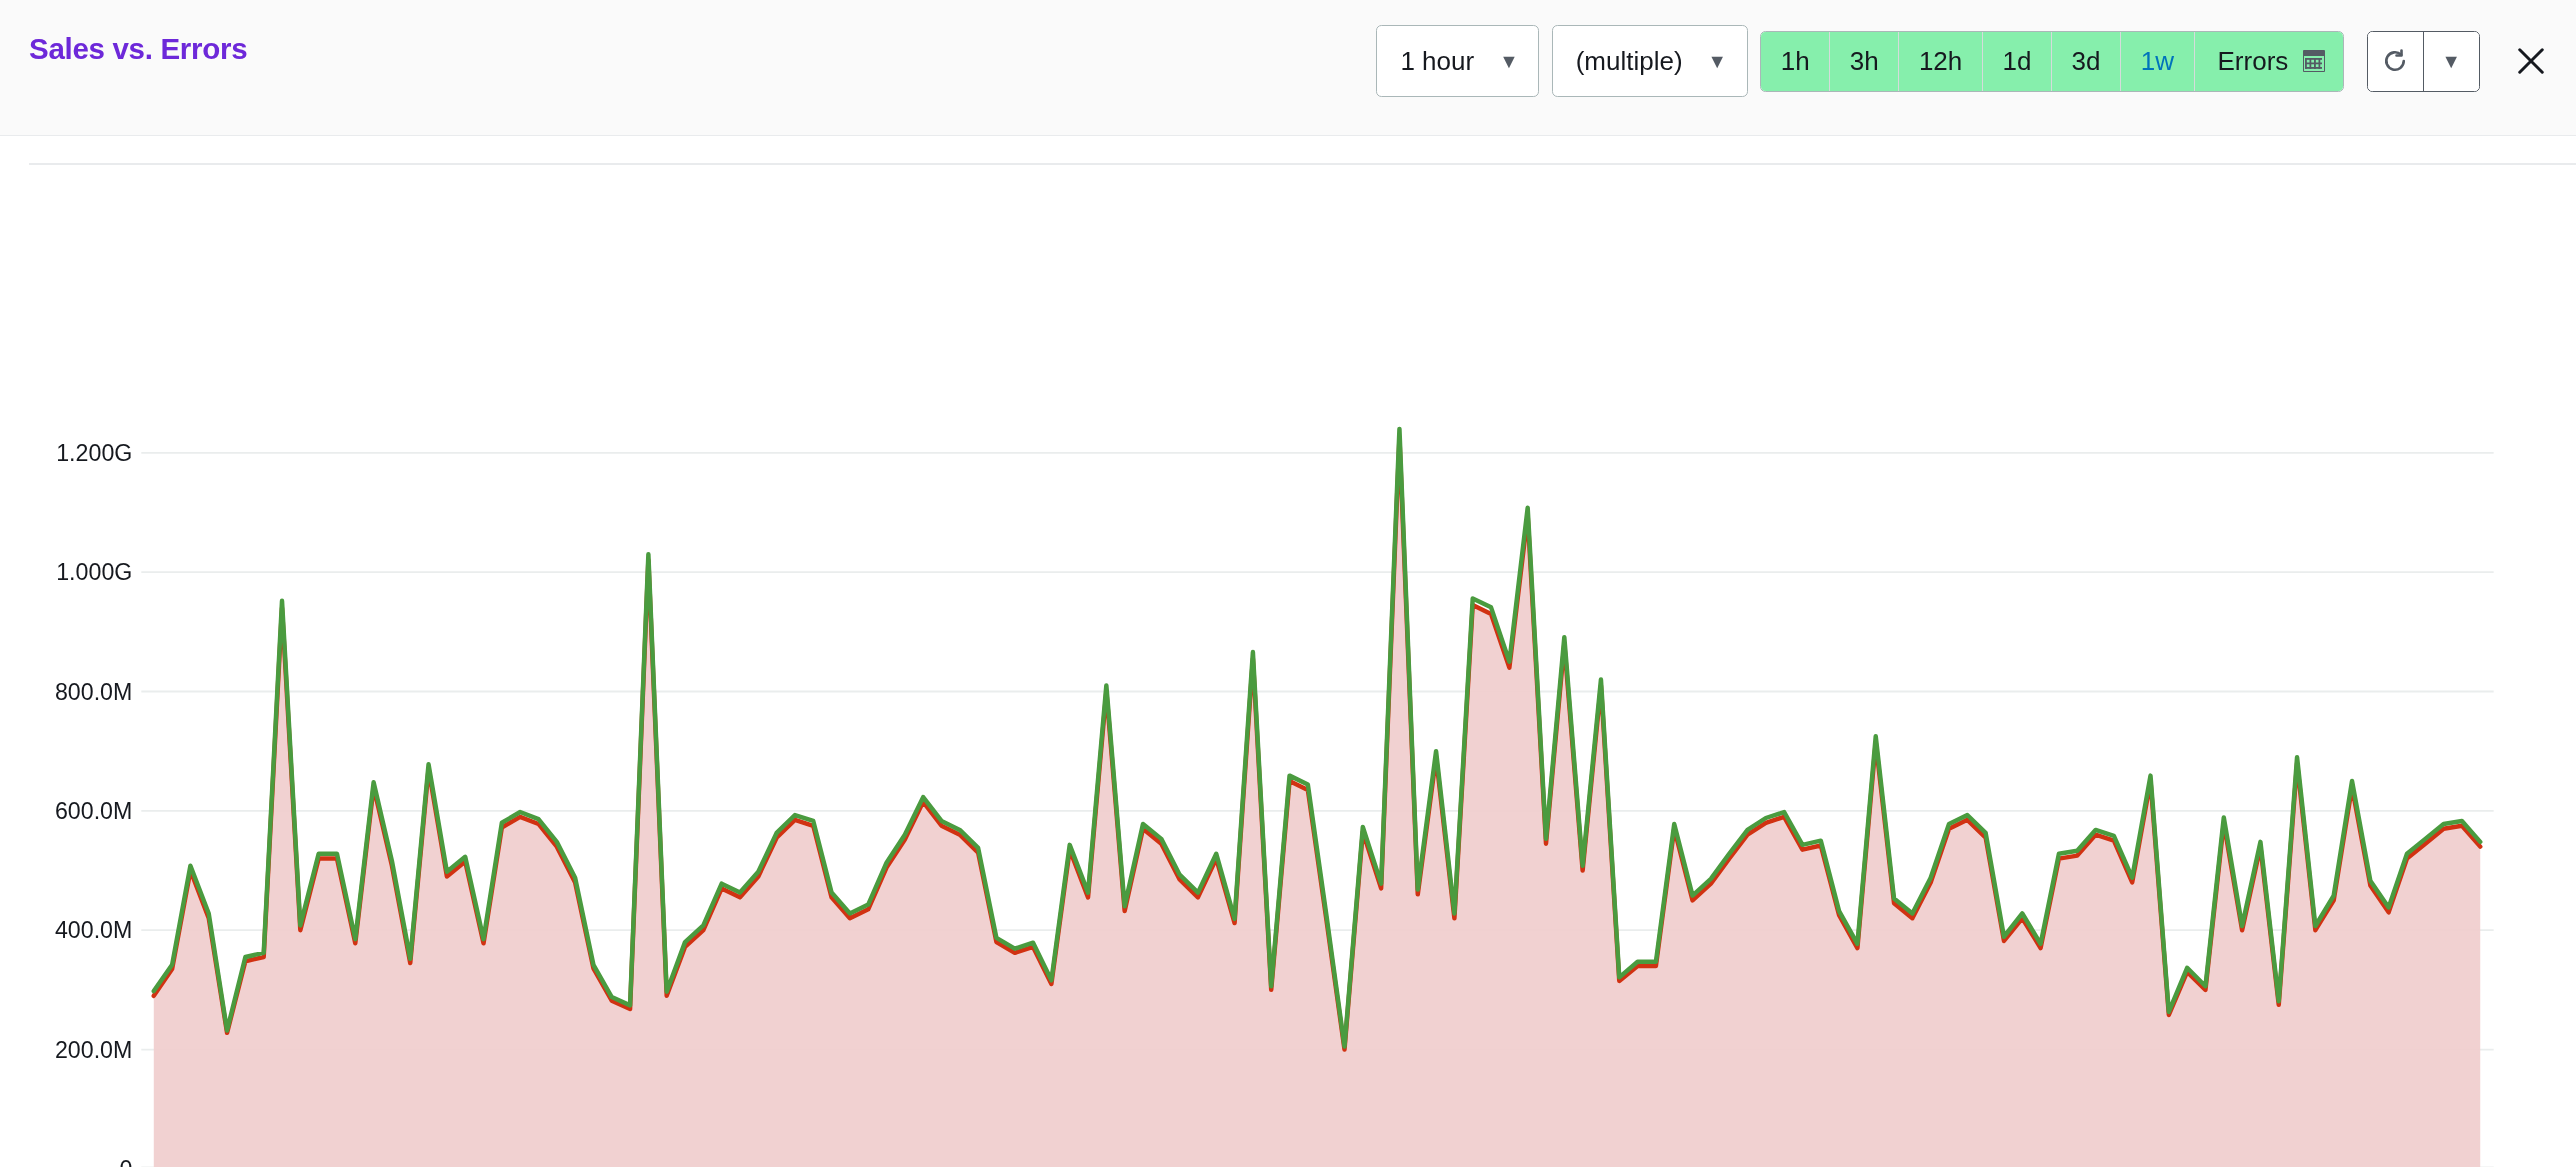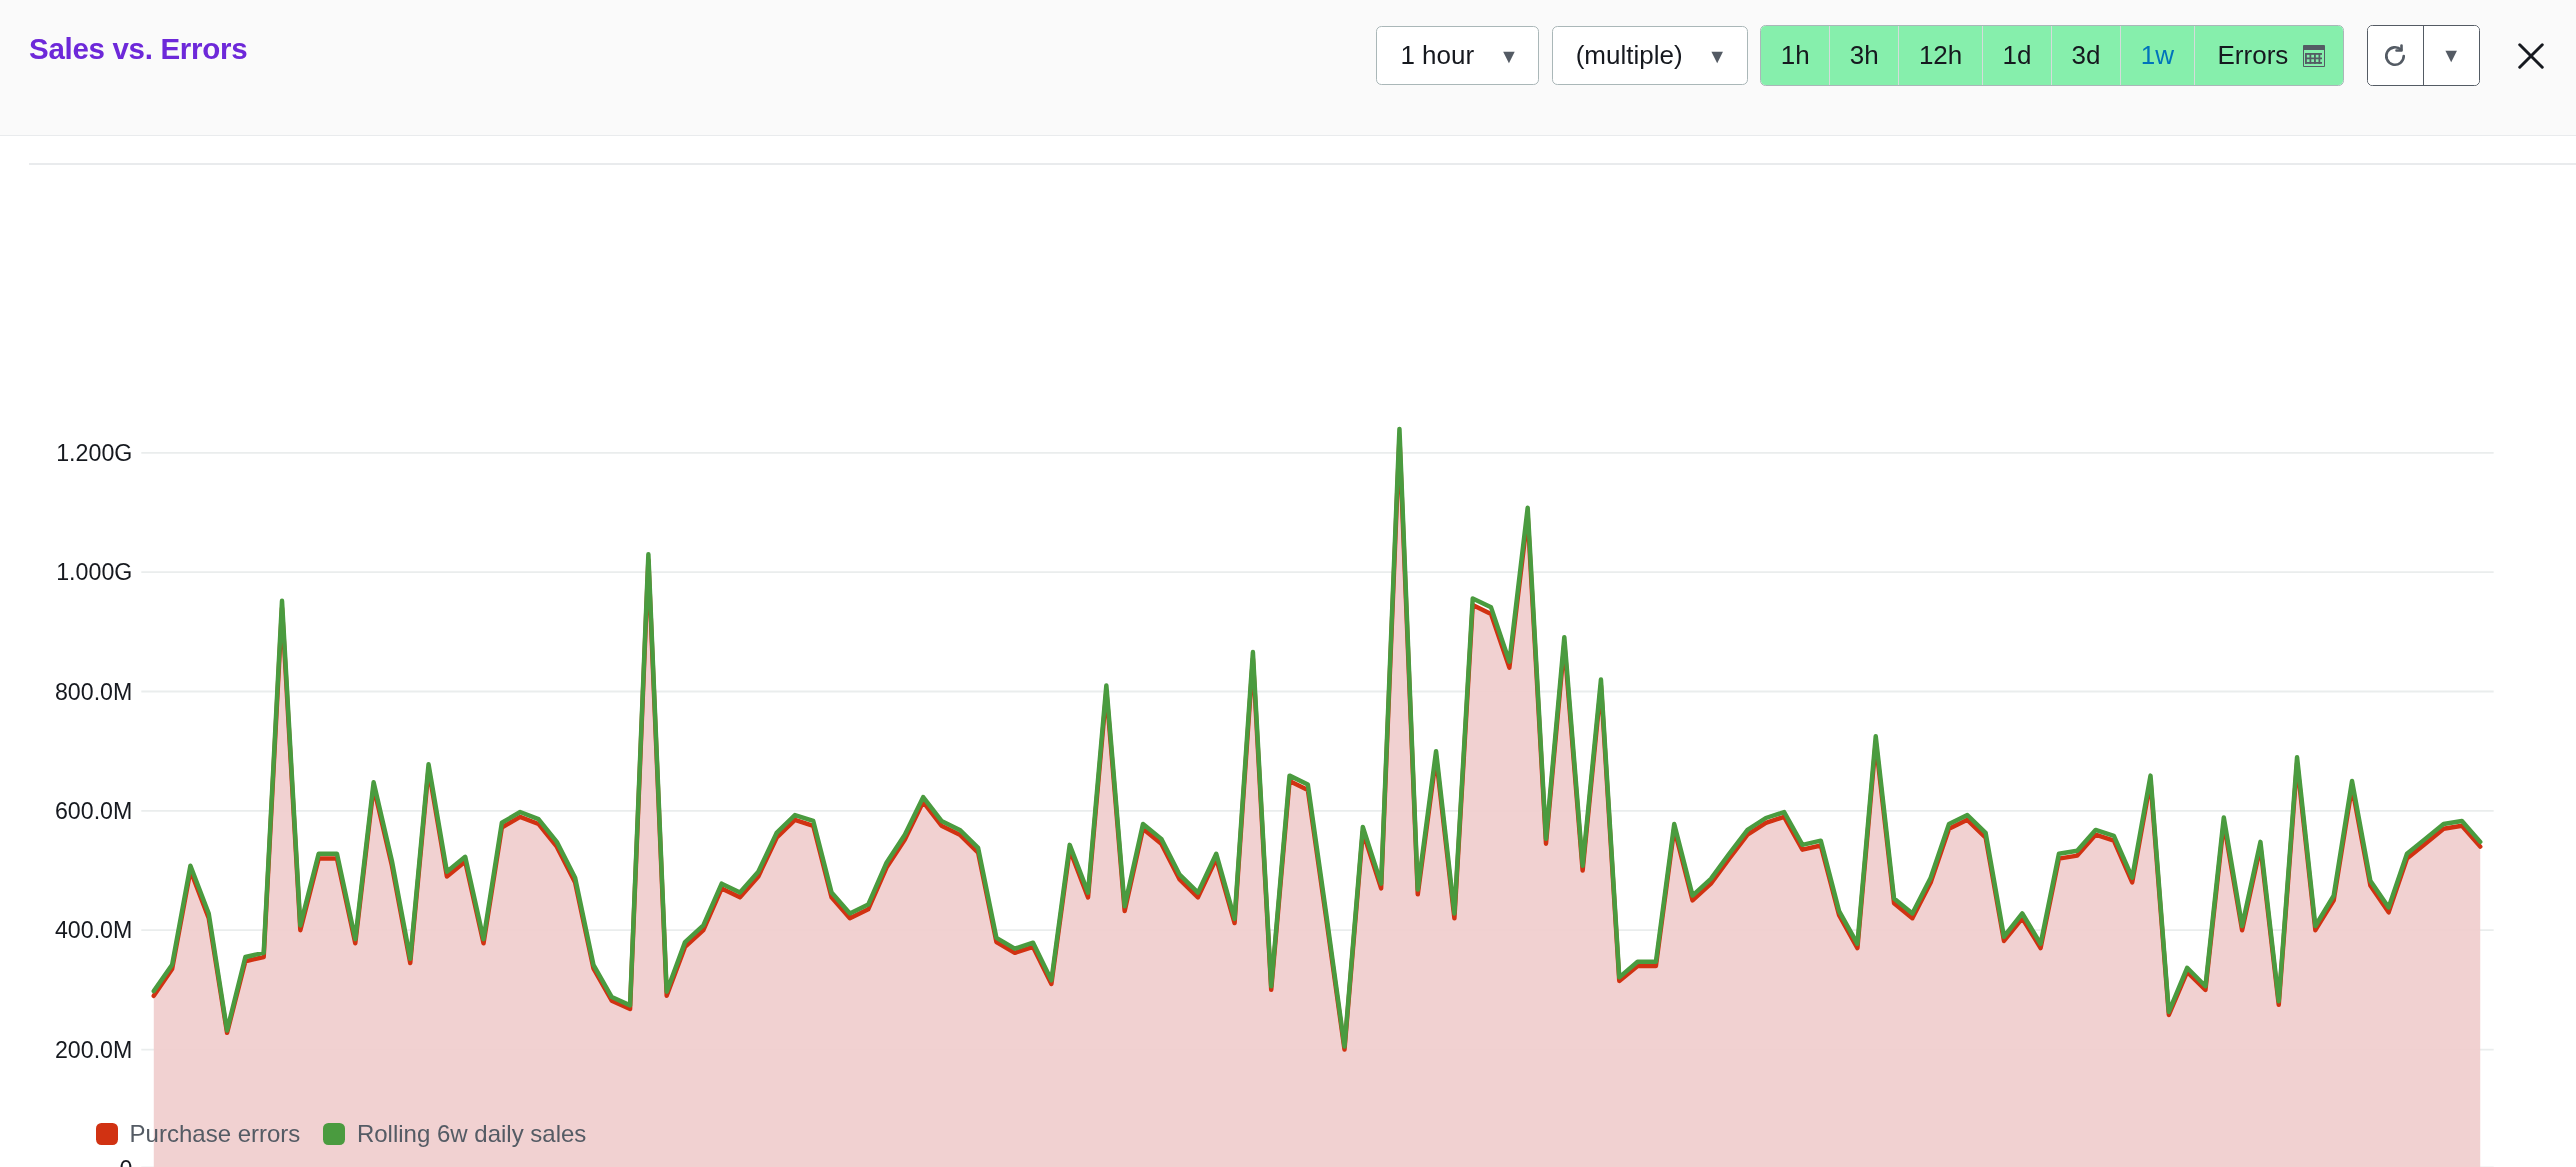--- a/index.html
+++ b/index.html
@@ -40,21 +40,21 @@
     right: 21.4px;
     top: 25px;
     display: flex;
     align-items: center;
     gap: 0;
   }
 
   
   .ctrl {
     box-sizing: border-box;
-    height: 59px;
+    height: 72px;
     display: flex;
     align-items: center;
     justify-content: space-between;
     background: #ffffff;
     border: 1.8px solid #aab7b8;
     border-radius: 5.4px;
     font-size: 26px;
     color: #16191f;
     white-space: nowrap;
     cursor: pointer;
@@ -323,24 +323,14 @@
         <line x1="2498.785714285714" y1="1160" x2="2498.785714285714" y2="1183" stroke="#e9ebed" stroke-width="2"></line>
         <text x="2498.785714285714" y="1219" class="xtick-label">06/17</text>
         <line x1="2684.9285714285716" y1="1160" x2="2684.9285714285716" y2="1183" stroke="#e9ebed" stroke-width="2"></line>
         <text x="2684.9285714285716" y="1219" class="xtick-label">06/17</text>
         <polygon points="172,1157 172,963.1461538461538 192.51968503937007,933.0653846153846 213.03937007874015,822.7692307692307 233.55905511811022,876.2461538461539 254.0787401574803,1004.5907692307692 274.59842519685037,924.3753846153846 295.11811023622045,919.6961538461538 315.6377952755905,528.6461538461539 336.1574803149606,889.6153846153845 356.67716535433067,809.4 377.19685039370074,809.4 397.7165354330709,904.3215384615385 418.23622047244095,729.1846153846154 438.755905511811,817.4215384615385 459.2755905511811,926.3807692307693 479.79527559055117,709.1307692307693 500.31496062992125,829.4538461538461 520.8346456692914,812.7423076923077 541.3543307086613,904.3215384615385 561.8740157480315,774.64 582.3937007874015,762.6076923076923 602.9133858267717,770.6292307692307 623.4330708661417,796.0307692307692 643.9527559055118,836.1384615384616 664.4724409448819,932.396923076923 684.992125984252,968.4938461538461 705.511811023622,977.8523076923077 726.0314960629921,475.1692307692308 746.5511811023622,963.1461538461538 767.0708661417323,908.3323076923077 787.5905511811023,889.6153846153845 808.1102362204724,842.823076923077 828.6299212598425,852.85 849.1496062992126,829.4538461538461 869.6692913385828,786.0038461538461 890.1889763779528,765.95 910.7086614173228,772.6346153846155 931.2283464566929,852.85 951.748031496063,876.2461538461539 972.2677165354331,866.2192307692308 992.7874015748031,819.426923076923 1013.3070866141732,788.0092307692307 1033.8267716535433,745.8961538461539 1054.3464566929133,772.6346153846155 1074.8661417322835,782.6615384615384 1095.3858267716535,802.7153846153847 1115.9055118110236,902.9846153846154 1136.4251968503936,915.016923076923 1156.9448818897638,908.3323076923077 1177.4645669291338,949.776923076923 1197.984251968504,799.373076923077 1218.5039370078741,852.85 1239.023622047244,622.2307692307692 1259.543307086614,868.2246153846154 1280.0629921259842,775.9769230769231 1300.5826771653544,792.6884615384615 1321.1023622047244,832.7961538461539 1341.6220472440943,852.85 1362.1417322834645,809.4 1382.6614173228347,881.5938461538461 1403.1811023622047,585.4653846153847 1423.7007874015746,956.4615384615385 1444.2204724409448,722.5 1464.740157480315,732.5269230769231 1485.259842519685,876.2461538461539 1505.7795275590552,1023.3076923076923 1526.2992125984251,779.3192307692308 1546.818897637795,842.823076923077 1567.3385826771655,338.13461538461536 1587.8582677165355,849.5076923076923 1608.3779527559057,695.7615384615385 1628.8976377952756,876.2461538461539 1649.4173228346456,525.3038461538462 1669.9370078740158,535.3307692307692 1690.4566929133857,595.4923076923077 1710.9763779527557,425.03461538461534 1731.496062992126,792.6884615384615 1752.015748031496,568.7538461538461 1772.5354330708662,822.7692307692307 1793.0551181102362,615.5461538461539 1813.5748031496062,946.4346153846154 1834.0944881889764,929.7230769230769 1854.6141732283463,929.7230769230769 1875.1338582677165,775.9769230769231 1895.6535433070867,856.1923076923076 1916.1732283464569,837.4753846153847 1936.6929133858268,809.4 1957.2125984251968,782.6615384615384 1977.732283464567,769.2923076923076 1998.251968503937,762.6076923076923 2018.771653543307,799.373076923077 2039.291338582677,794.6938461538462 2059.8110236220473,872.9038461538462 2080.3307086614177,909.6692307692308 2100.850393700787,679.05 2121.3700787401576,859.5346153846153 2141.8897637795276,876.2461538461539 2162.4094488188975,836.1384615384616 2182.9291338582675,775.9769230769231 2203.4488188976375,765.95 2223.968503937008,786.0038461538461 2244.488188976378,901.6476923076923 2265.0078740157483,876.2461538461539 2285.527559055118,909.6692307692308 2306.047244094488,809.4 2326.566929133858,806.0576923076924 2347.086614173228,782.6615384615384 2367.606299212598,789.3461538461538 2388.1259842519685,836.1384615384616 2408.6456692913384,722.5 2429.165354330709,984.5369230769231 2449.685039370079,936.4076923076923 2470.2047244094488,956.4615384615385 2490.7244094488187,769.2923076923076 2511.2440944881887,889.6153846153845 2531.763779527559,796.0307692307692 2552.283464566929,973.1730769230769 2572.8031496062995,702.4461538461538 2593.3228346456694,889.6153846153845 2613.8425196850394,856.1923076923076 2634.3622047244094,729.1846153846154 2654.8818897637793,839.4807692307693 2675.4015748031493,869.5615384615385 2695.9212598425197,809.4 2716.4409448818897,792.6884615384615 2736.96062992126,775.9769230769231 2757.48031496063,772.6346153846155 2778,796.0307692307692 2778,1157" fill="#f0cdcd" fill-opacity="0.92"></polygon>
         <polyline points="172,963.1461538461538 192.51968503937007,933.0653846153846 213.03937007874015,822.7692307692307 233.55905511811022,876.2461538461539 254.0787401574803,1004.5907692307692 274.59842519685037,924.3753846153846 295.11811023622045,919.6961538461538 315.6377952755905,528.6461538461539 336.1574803149606,889.6153846153845 356.67716535433067,809.4 377.19685039370074,809.4 397.7165354330709,904.3215384615385 418.23622047244095,729.1846153846154 438.755905511811,817.4215384615385 459.2755905511811,926.3807692307693 479.79527559055117,709.1307692307693 500.31496062992125,829.4538461538461 520.8346456692914,812.7423076923077 541.3543307086613,904.3215384615385 561.8740157480315,774.64 582.3937007874015,762.6076923076923 602.9133858267717,770.6292307692307 623.4330708661417,796.0307692307692 643.9527559055118,836.1384615384616 664.4724409448819,932.396923076923 684.992125984252,968.4938461538461 705.511811023622,977.8523076923077 726.0314960629921,475.1692307692308 746.5511811023622,963.1461538461538 767.0708661417323,908.3323076923077 787.5905511811023,889.6153846153845 808.1102362204724,842.823076923077 828.6299212598425,852.85 849.1496062992126,829.4538461538461 869.6692913385828,786.0038461538461 890.1889763779528,765.95 910.7086614173228,772.6346153846155 931.2283464566929,852.85 951.748031496063,876.2461538461539 972.2677165354331,866.2192307692308 992.7874015748031,819.426923076923 1013.3070866141732,788.0092307692307 1033.8267716535433,745.8961538461539 1054.3464566929133,772.6346153846155 1074.8661417322835,782.6615384615384 1095.3858267716535,802.7153846153847 1115.9055118110236,902.9846153846154 1136.4251968503936,915.016923076923 1156.9448818897638,908.3323076923077 1177.4645669291338,949.776923076923 1197.984251968504,799.373076923077 1218.5039370078741,852.85 1239.023622047244,622.2307692307692 1259.543307086614,868.2246153846154 1280.0629921259842,775.9769230769231 1300.5826771653544,792.6884615384615 1321.1023622047244,832.7961538461539 1341.6220472440943,852.85 1362.1417322834645,809.4 1382.6614173228347,881.5938461538461 1403.1811023622047,585.4653846153847 1423.7007874015746,956.4615384615385 1444.2204724409448,722.5 1464.740157480315,732.5269230769231 1485.259842519685,876.2461538461539 1505.7795275590552,1023.3076923076923 1526.2992125984251,779.3192307692308 1546.818897637795,842.823076923077 1567.3385826771655,338.13461538461536 1587.8582677165355,849.5076923076923 1608.3779527559057,695.7615384615385 1628.8976377952756,876.2461538461539 1649.4173228346456,525.3038461538462 1669.9370078740158,535.3307692307692 1690.4566929133857,595.4923076923077 1710.9763779527557,425.03461538461534 1731.496062992126,792.6884615384615 1752.015748031496,568.7538461538461 1772.5354330708662,822.7692307692307 1793.0551181102362,615.5461538461539 1813.5748031496062,946.4346153846154 1834.0944881889764,929.7230769230769 1854.6141732283463,929.7230769230769 1875.1338582677165,775.9769230769231 1895.6535433070867,856.1923076923076 1916.1732283464569,837.4753846153847 1936.6929133858268,809.4 1957.2125984251968,782.6615384615384 1977.732283464567,769.2923076923076 1998.251968503937,762.6076923076923 2018.771653543307,799.373076923077 2039.291338582677,794.6938461538462 2059.8110236220473,872.9038461538462 2080.3307086614177,909.6692307692308 2100.850393700787,679.05 2121.3700787401576,859.5346153846153 2141.8897637795276,876.2461538461539 2162.4094488188975,836.1384615384616 2182.9291338582675,775.9769230769231 2203.4488188976375,765.95 2223.968503937008,786.0038461538461 2244.488188976378,901.6476923076923 2265.0078740157483,876.2461538461539 2285.527559055118,909.6692307692308 2306.047244094488,809.4 2326.566929133858,806.0576923076924 2347.086614173228,782.6615384615384 2367.606299212598,789.3461538461538 2388.1259842519685,836.1384615384616 2408.6456692913384,722.5 2429.165354330709,984.5369230769231 2449.685039370079,936.4076923076923 2470.2047244094488,956.4615384615385 2490.7244094488187,769.2923076923076 2511.2440944881887,889.6153846153845 2531.763779527559,796.0307692307692 2552.283464566929,973.1730769230769 2572.8031496062995,702.4461538461538 2593.3228346456694,889.6153846153845 2613.8425196850394,856.1923076923076 2634.3622047244094,729.1846153846154 2654.8818897637793,839.4807692307693 2675.4015748031493,869.5615384615385 2695.9212598425197,809.4 2716.4409448818897,792.6884615384615 2736.96062992126,775.9769230769231 2757.48031496063,772.6346153846155 2778,796.0307692307692" fill="none" stroke="#d13212" stroke-width="5" stroke-linejoin="round" stroke-linecap="round"></polyline>
         <polyline points="172,957.7984615384615 192.51968503937007,928.3861538461538 213.03937007874015,817.4215384615385 233.55905511811022,870.8984615384616 254.0787401574803,1001.9169230769231 274.59842519685037,919.6961538461538 295.11811023622045,915.016923076923 315.6377952755905,520.6246153846154 336.1574803149606,884.2676923076923 356.67716535433067,804.0523076923077 377.19685039370074,804.0523076923077 397.7165354330709,899.6423076923077 418.23622047244095,723.8369230769231 438.755905511811,812.0738461538461 459.2755905511811,921.7015384615385 479.79527559055117,703.783076923077 500.31496062992125,824.1061538461538 520.8346456692914,807.3946153846155 541.3543307086613,899.6423076923077 561.8740157480315,769.2923076923076 582.3937007874015,757.26 602.9133858267717,765.2815384615385 623.4330708661417,790.6830769230769 643.9527559055118,830.7907692307692 664.4724409448819,928.3861538461538 684.992125984252,964.4830769230769 705.511811023622,973.8415384615384 726.0314960629921,468.4846153846154 746.5511811023622,958.4669230769231 767.0708661417323,902.9846153846154 787.5905511811023,884.2676923076923 808.1102362204724,837.4753846153847 828.6299212598425,847.5023076923077 849.1496062992126,824.1061538461538 869.6692913385828,780.6561538461539 890.1889763779528,760.6023076923077 910.7086614173228,767.2869230769231 931.2283464566929,847.5023076923077 951.748031496063,870.8984615384616 972.2677165354331,860.8715384615384 992.7874015748031,814.0792307692308 1013.3070866141732,782.6615384615384 1033.8267716535433,740.5484615384615 1054.3464566929133,767.2869230769231 1074.8661417322835,777.3138461538462 1095.3858267716535,797.3676923076923 1115.9055118110236,898.3053846153846 1136.4251968503936,910.3376923076924 1156.9448818897638,903.6530769230769 1177.4645669291338,945.7661538461539 1197.984251968504,794.0253846153846 1218.5039370078741,847.5023076923077 1239.023622047244,615.5461538461539 1259.543307086614,862.876923076923 1280.0629921259842,770.6292307692307 1300.5826771653544,787.3407692307692 1321.1023622047244,827.4484615384615 1341.6220472440943,847.5023076923077 1362.1417322834645,804.0523076923077 1382.6614173228347,876.9146153846154 1403.1811023622047,578.1123076923077 1423.7007874015746,952.4507692307692 1444.2204724409448,716.4838461538461 1464.740157480315,726.5107692307693 1485.259842519685,870.8984615384616 1505.7795275590552,1019.9653846153847 1526.2992125984251,773.9715384615386 1546.818897637795,837.4753846153847 1567.3385826771655,328.1076923076922 1587.8582677165355,844.1600000000001 1608.3779527559057,689.0769230769231 1628.8976377952756,870.8984615384616 1649.4173228346456,517.9507692307692 1669.9370078740158,527.9776923076923 1690.4566929133857,588.8076923076923 1710.9763779527557,416.3446153846154 1731.496062992126,787.3407692307692 1752.015748031496,561.4007692307692 1772.5354330708662,817.4215384615385 1793.0551181102362,608.8615384615384 1813.5748031496062,942.4238461538462 1834.0944881889764,925.0438461538462 1854.6141732283463,925.0438461538462 1875.1338582677165,770.6292307692307 1895.6535433070867,850.8446153846154 1916.1732283464569,832.1276923076923 1936.6929133858268,804.0523076923077 1957.2125984251968,777.3138461538462 1977.732283464567,763.9446153846154 1998.251968503937,757.26 2018.771653543307,794.0253846153846 2039.291338582677,789.3461538461538 2059.8110236220473,868.2246153846154 2080.3307086614177,904.99 2100.850393700787,672.3653846153845 2121.3700787401576,854.186923076923 2141.8897637795276,870.8984615384616 2162.4094488188975,830.7907692307692 2182.9291338582675,770.6292307692307 2203.4488188976375,760.6023076923077 2223.968503937008,780.6561538461539 2244.488188976378,896.9684615384615 2265.0078740157483,870.8984615384616 2285.527559055118,904.99 2306.047244094488,804.0523076923077 2326.566929133858,800.71 2347.086614173228,777.3138461538462 2367.606299212598,783.9984615384615 2388.1259842519685,830.7907692307692 2408.6456692913384,716.4838461538461 2429.165354330709,981.1946153846154 2449.685039370079,931.7284615384615 2470.2047244094488,952.4507692307692 2490.7244094488187,763.2761538461539 2511.2440944881887,884.9361538461538 2531.763779527559,790.6830769230769 2552.283464566929,969.1623076923076 2572.8031496062995,695.7615384615385 2593.3228346456694,884.9361538461538 2613.8425196850394,850.8446153846154 2634.3622047244094,722.5 2654.8818897637793,834.1330769230769 2675.4015748031493,864.2138461538461 2695.9212598425197,804.0523076923077 2716.4409448818897,787.3407692307692 2736.96062992126,770.6292307692307 2757.48031496063,767.2869230769231 2778,790.6830769230769" fill="none" stroke="#4a9b3f" stroke-width="5" stroke-linejoin="round" stroke-linecap="round"></polyline>
       </svg>
   </div>
 
-  <div class="legend">
-    <div class="legend-item">
-      <span class="legend-swatch" id="sw0" style="background: rgb(209, 50, 18);"></span>
-      <span class="legend-label">Purchase errors</span>
-    </div>
-    <div class="legend-item">
-      <span class="legend-swatch" id="sw1" style="background: rgb(74, 155, 63);"></span>
-      <span class="legend-label">Rolling 6w daily sales</span>
-    </div>
-  </div>
 </div>
 
 
 </body></html>

